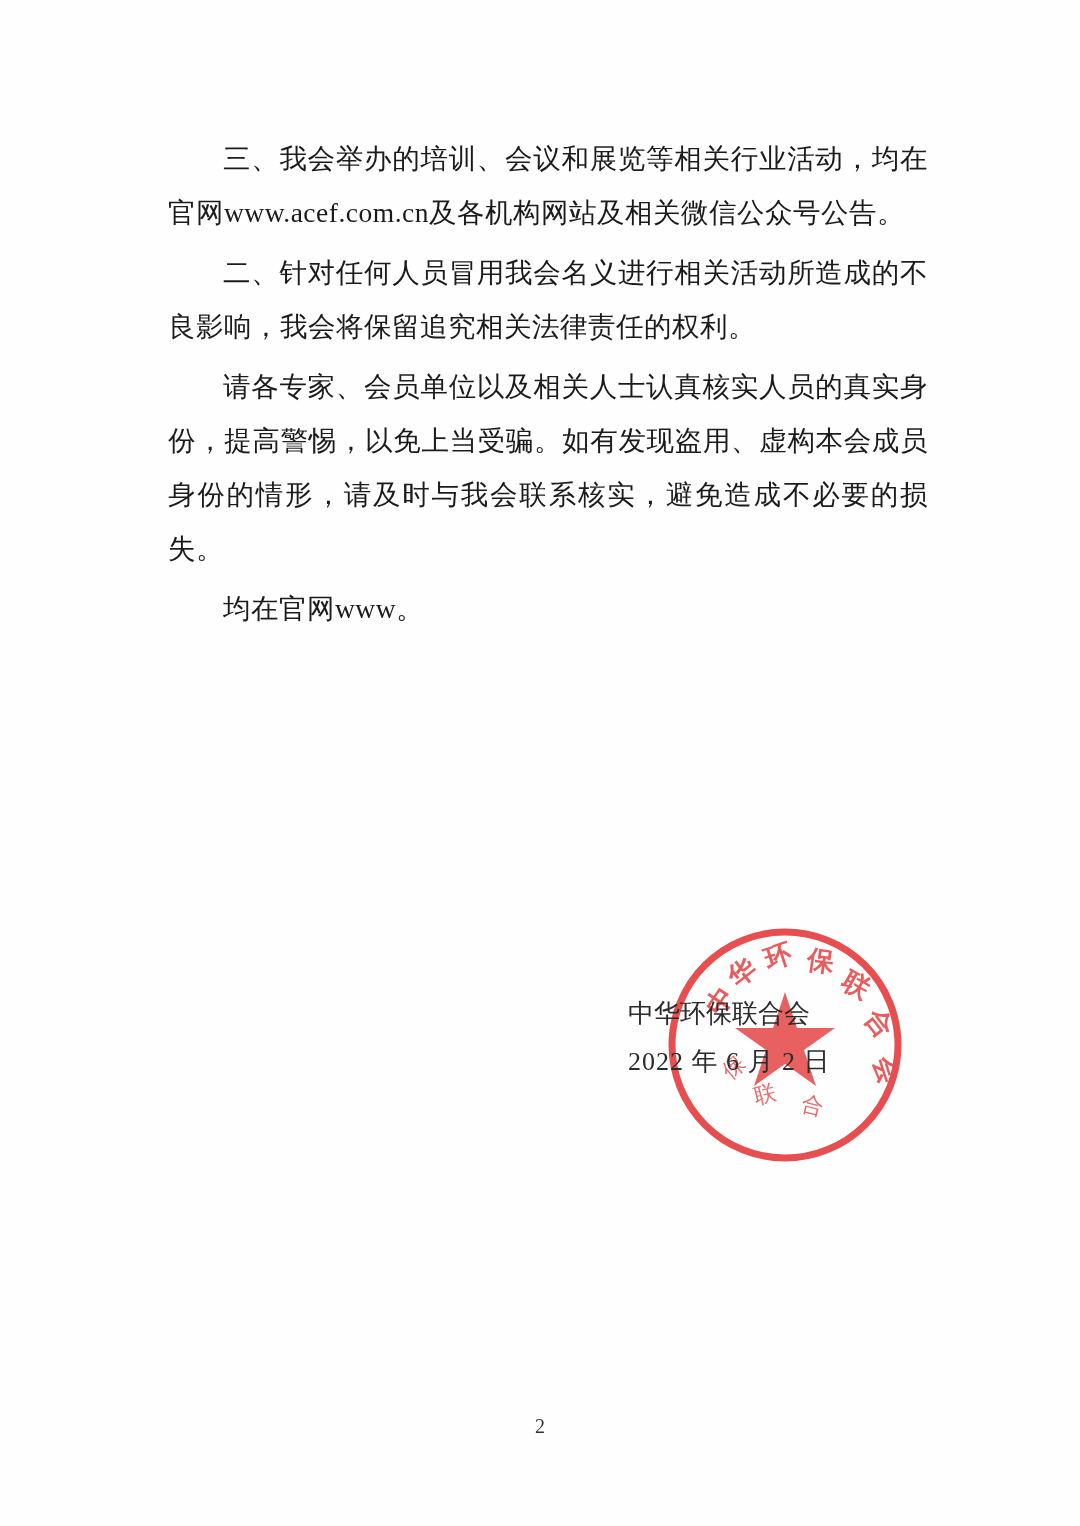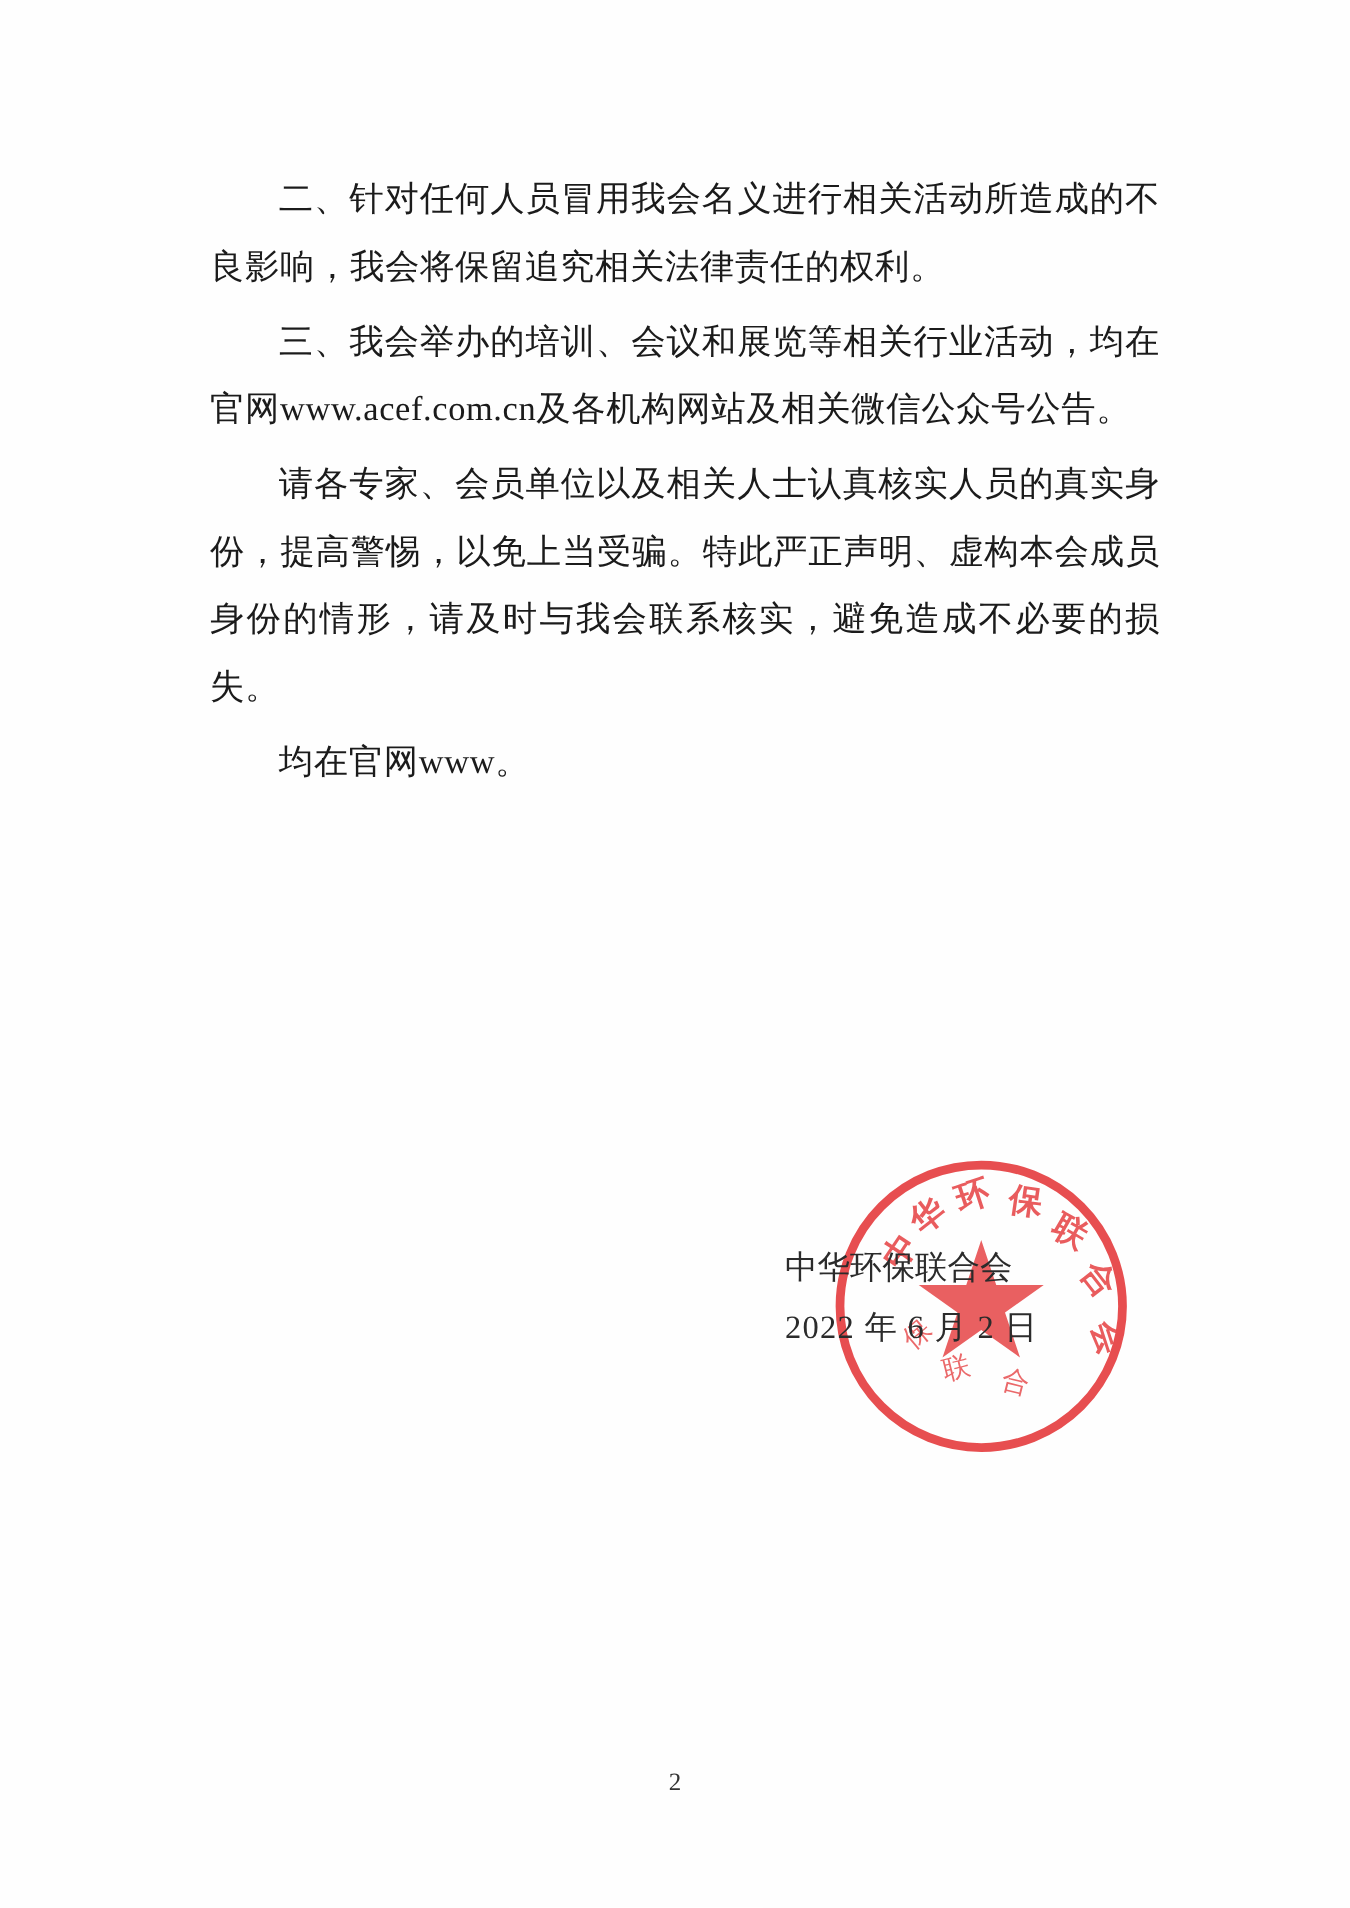--- a/index.html
+++ b/index.html
@@ -77,23 +77,23 @@
     color: #333;
     font-family: "Liberation Serif", "DejaVu Serif", serif;
   }
 </style>
 </head>
 <body>
 
 <div class="page">
 
   <div class="content">
+    <p class="para">三、我会举办的培训、会议和展览等相关行业活动，均在官网www.acef.com.cn及各机构网站及相关微信公众号公告。</p>
     <p class="para">二、针对任何人员冒用我会名义进行相关活动所造成的不良影响，我会将保留追究相关法律责任的权利。</p>
-    <p class="para">三、我会举办的培训、会议和展览等相关行业活动，均在官网www.acef.com.cn及各机构网站及相关微信公众号公告。</p>
-    <p class="para">请各专家、会员单位以及相关人士认真核实人员的真实身份，提高警惕，以免上当受骗。特此严正声明、虚构本会成员身份的情形，请及时与我会联系核实，避免造成不必要的损失。</p>
+    <p class="para">请各专家、会员单位以及相关人士认真核实人员的真实身份，提高警惕，以免上当受骗。如有发现盗用、虚构本会成员身份的情形，请及时与我会联系核实，避免造成不必要的损失。</p>
     <p class="para">均在官网www。</p>
   </div>
 
   <div class="stamp">
     <svg viewBox="0 0 250 250" xmlns="http://www.w3.org/2000/svg">
       <g opacity="0.82">
         <circle cx="125" cy="125" r="113" fill="none" stroke="#e2282a" stroke-width="7"></circle>
         <polygon points="125,72 137,108 175,108 144,130 156,166 125,144 94,166 106,130 75,108 113,108" fill="#e2282a" opacity="0.9"></polygon>
         <g fill="#e2282a" font-family="'Liberation Serif', serif" font-size="27" font-weight="bold" opacity="0.92">
           <text transform="translate(60,97) rotate(-56)">中</text>

